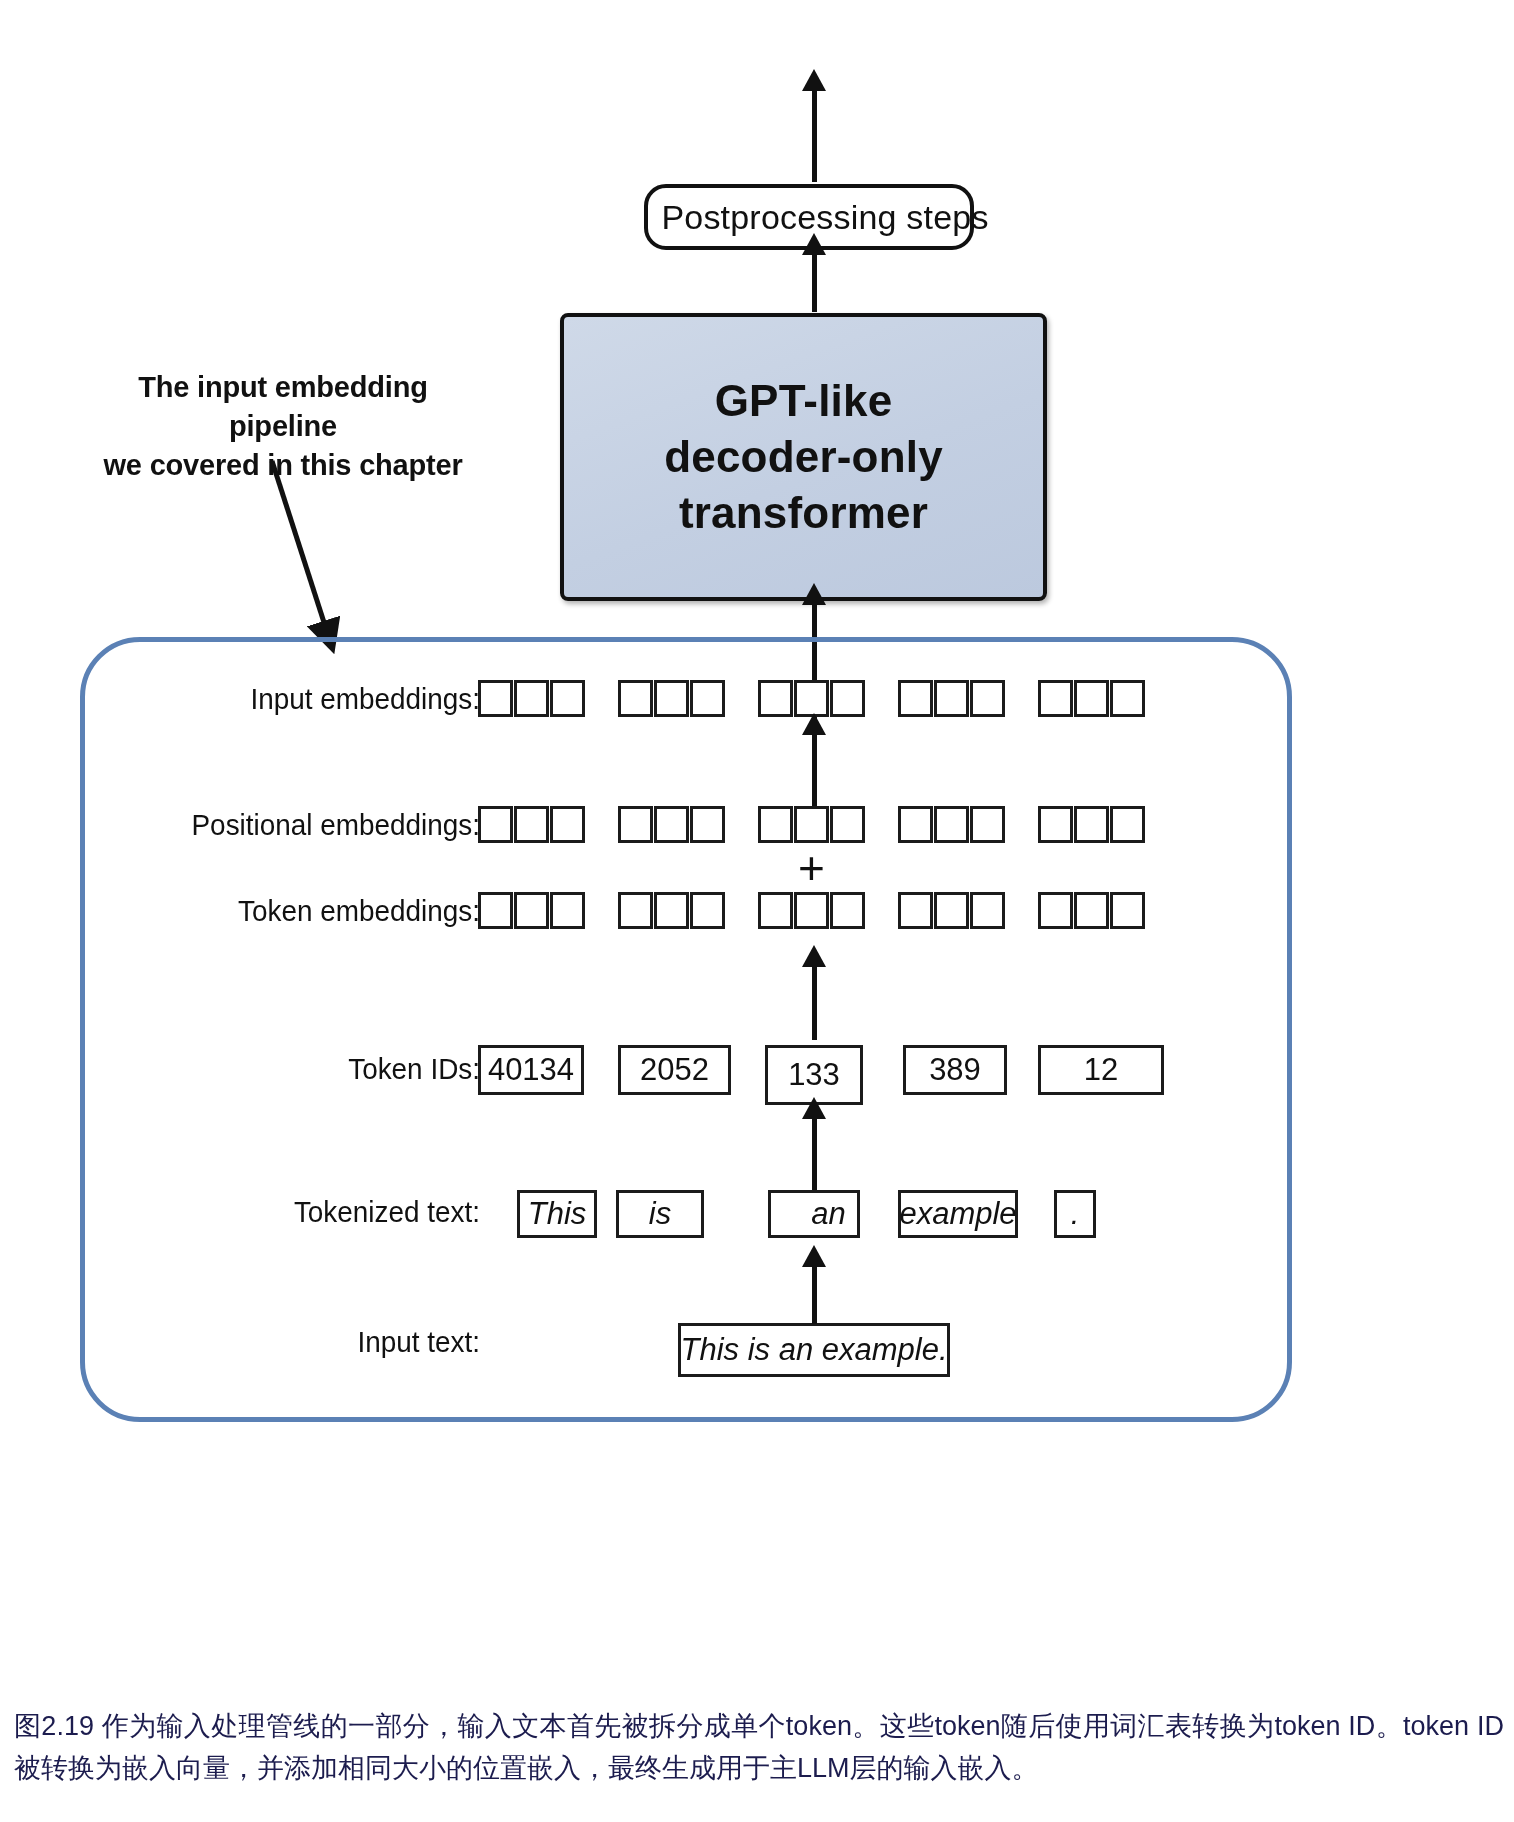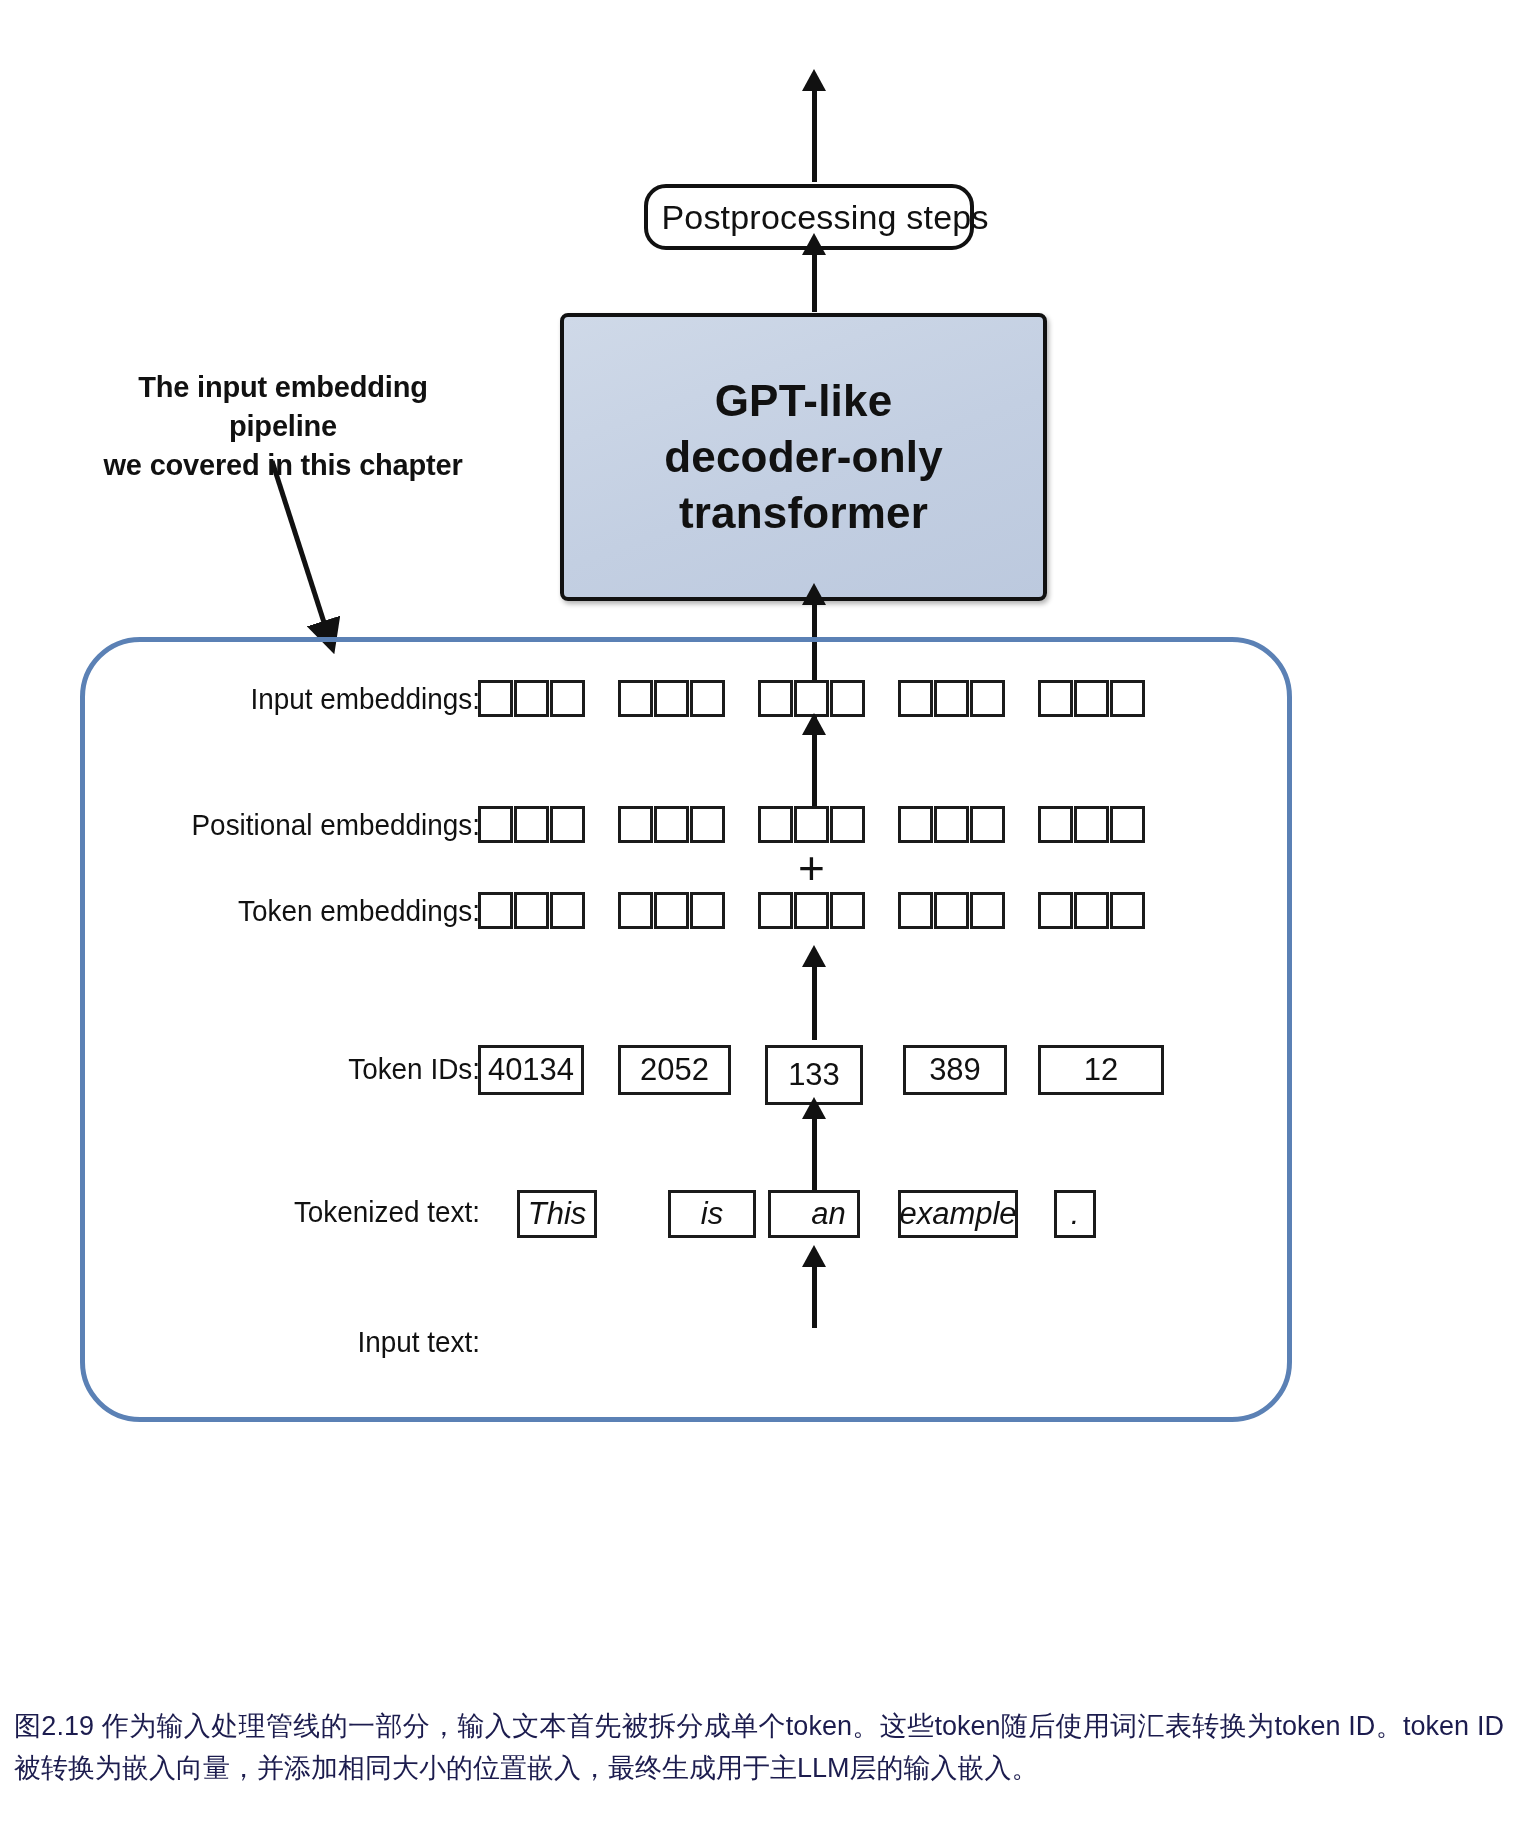--- a/index.html
+++ b/index.html
@@ -324,32 +324,33 @@
   <div class="tbox" style="left:1038px; top:1045px; width:126px; height:50px;">12</div>
 
   <div class="arrow-v" style="left:812px; top:1114px;">
     <div class="shaft" style="top:0px; height:74px;"></div>
     <div class="head" style="top:-17px;"></div>
   </div>
 
   <div class="row-label" style="left:-120px; top:1195px; width:600px;">Tokenized text:</div>
 
   <div class="tbox italic" style="left:517px; top:1190px; width:80px; height:48px;">This</div>
-  <div class="tbox italic" style="left:668px; top:1190px; width:88px; height:48px;">is</div>
+  <div class="tbox italic" style="left:616px; top:1190px; width:88px; height:48px;">is</div>
   <div class="tbox italic" style="left:768px; top:1190px; width:92px; height:48px;padding-left:29px;">an</div>
   <div class="tbox italic" style="left:898px; top:1190px; width:120px; height:48px;">example</div>
   <div class="tbox italic" style="left:1054px; top:1190px; width:42px; height:48px;">.</div>
 
   <div class="plain-line" style="left:812px; top:1140px; height:50px;"></div>
 
   <div class="arrow-v" style="left:812px; top:1262px;">
     <div class="shaft" style="top:0px; height:66px;"></div>
     <div class="head" style="top:-17px;"></div>
   </div>
 
   <div class="row-label" style="left:-120px; top:1325px; width:600px;">Input text:</div>
 
+  <div class="tbox italic" style="left:678px; top:1323px; width:272px; height:54px;">This is an example.</div>
 
   <div class="plain-line" style="left:812px; top:1290px; height:34px;"></div>
 
   <div id="caption">图2.19 作为输入处理管线的一部分，输入文本首先被拆分成单个token。这些token随后使用词汇表转换为token ID。token ID被转换为嵌入向量，并添加相同大小的位置嵌入，最终生成用于主LLM层的输入嵌入。</div>
 
 </div>
 
 </body></html>

